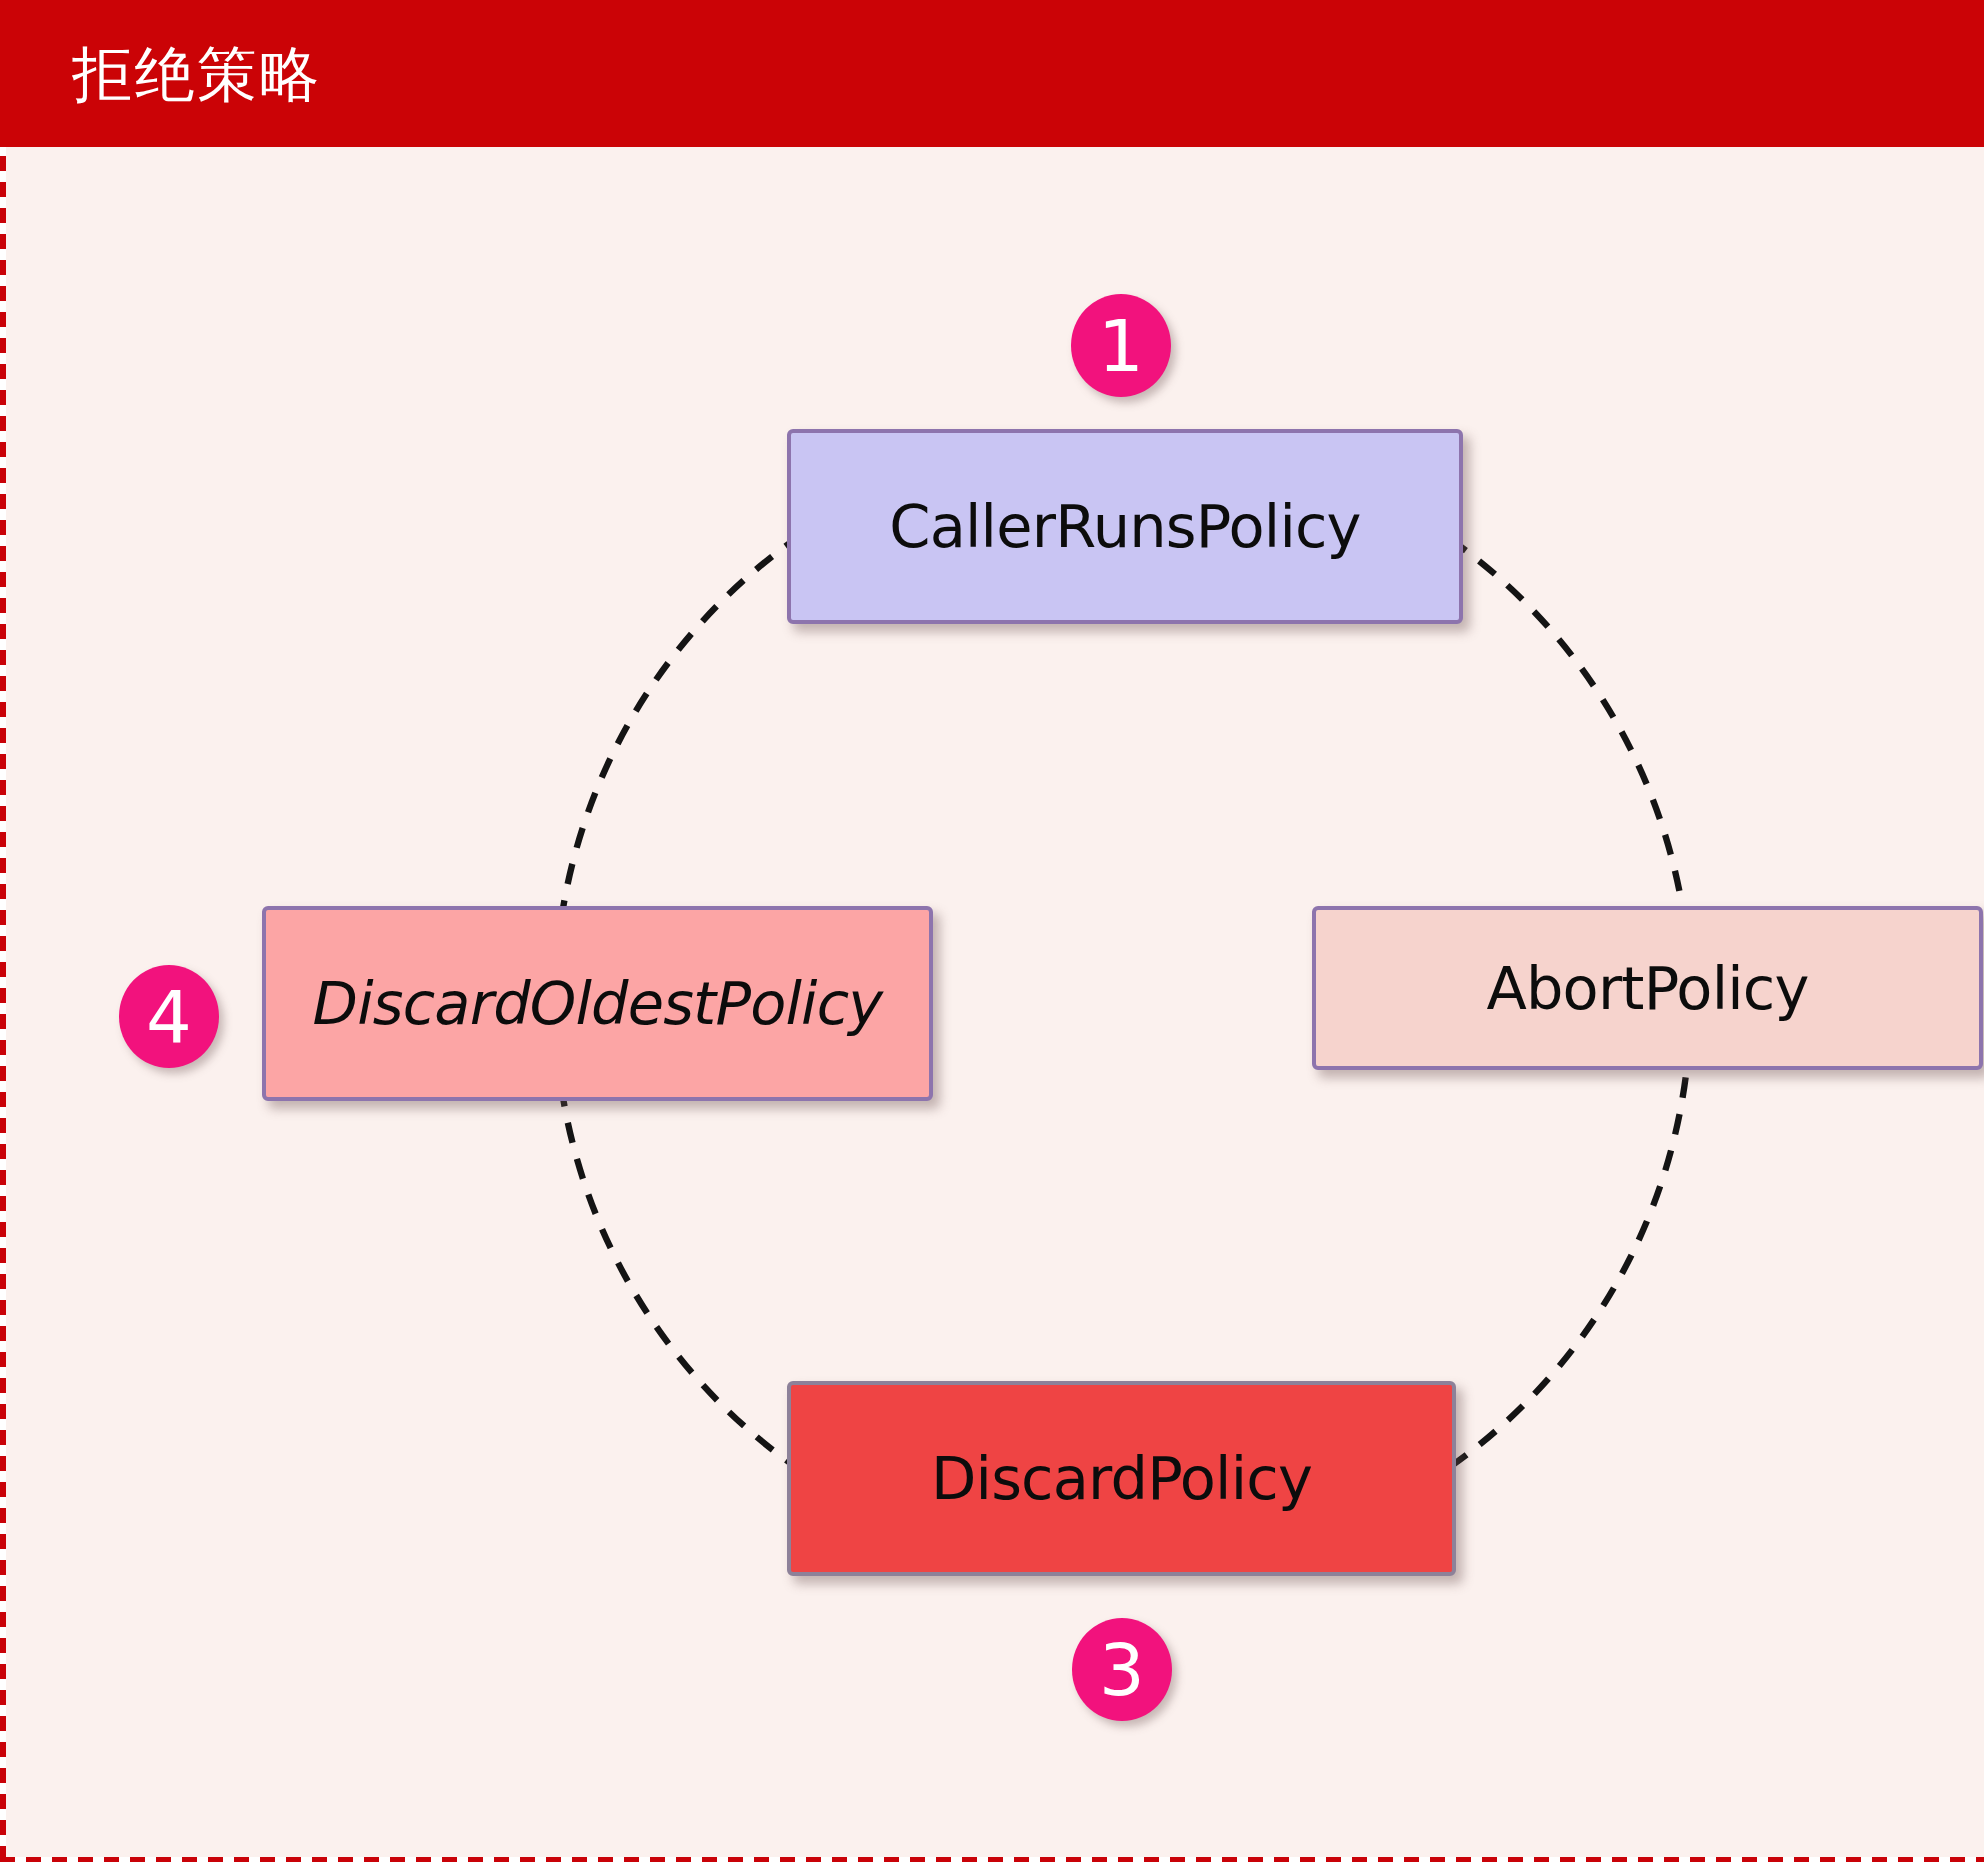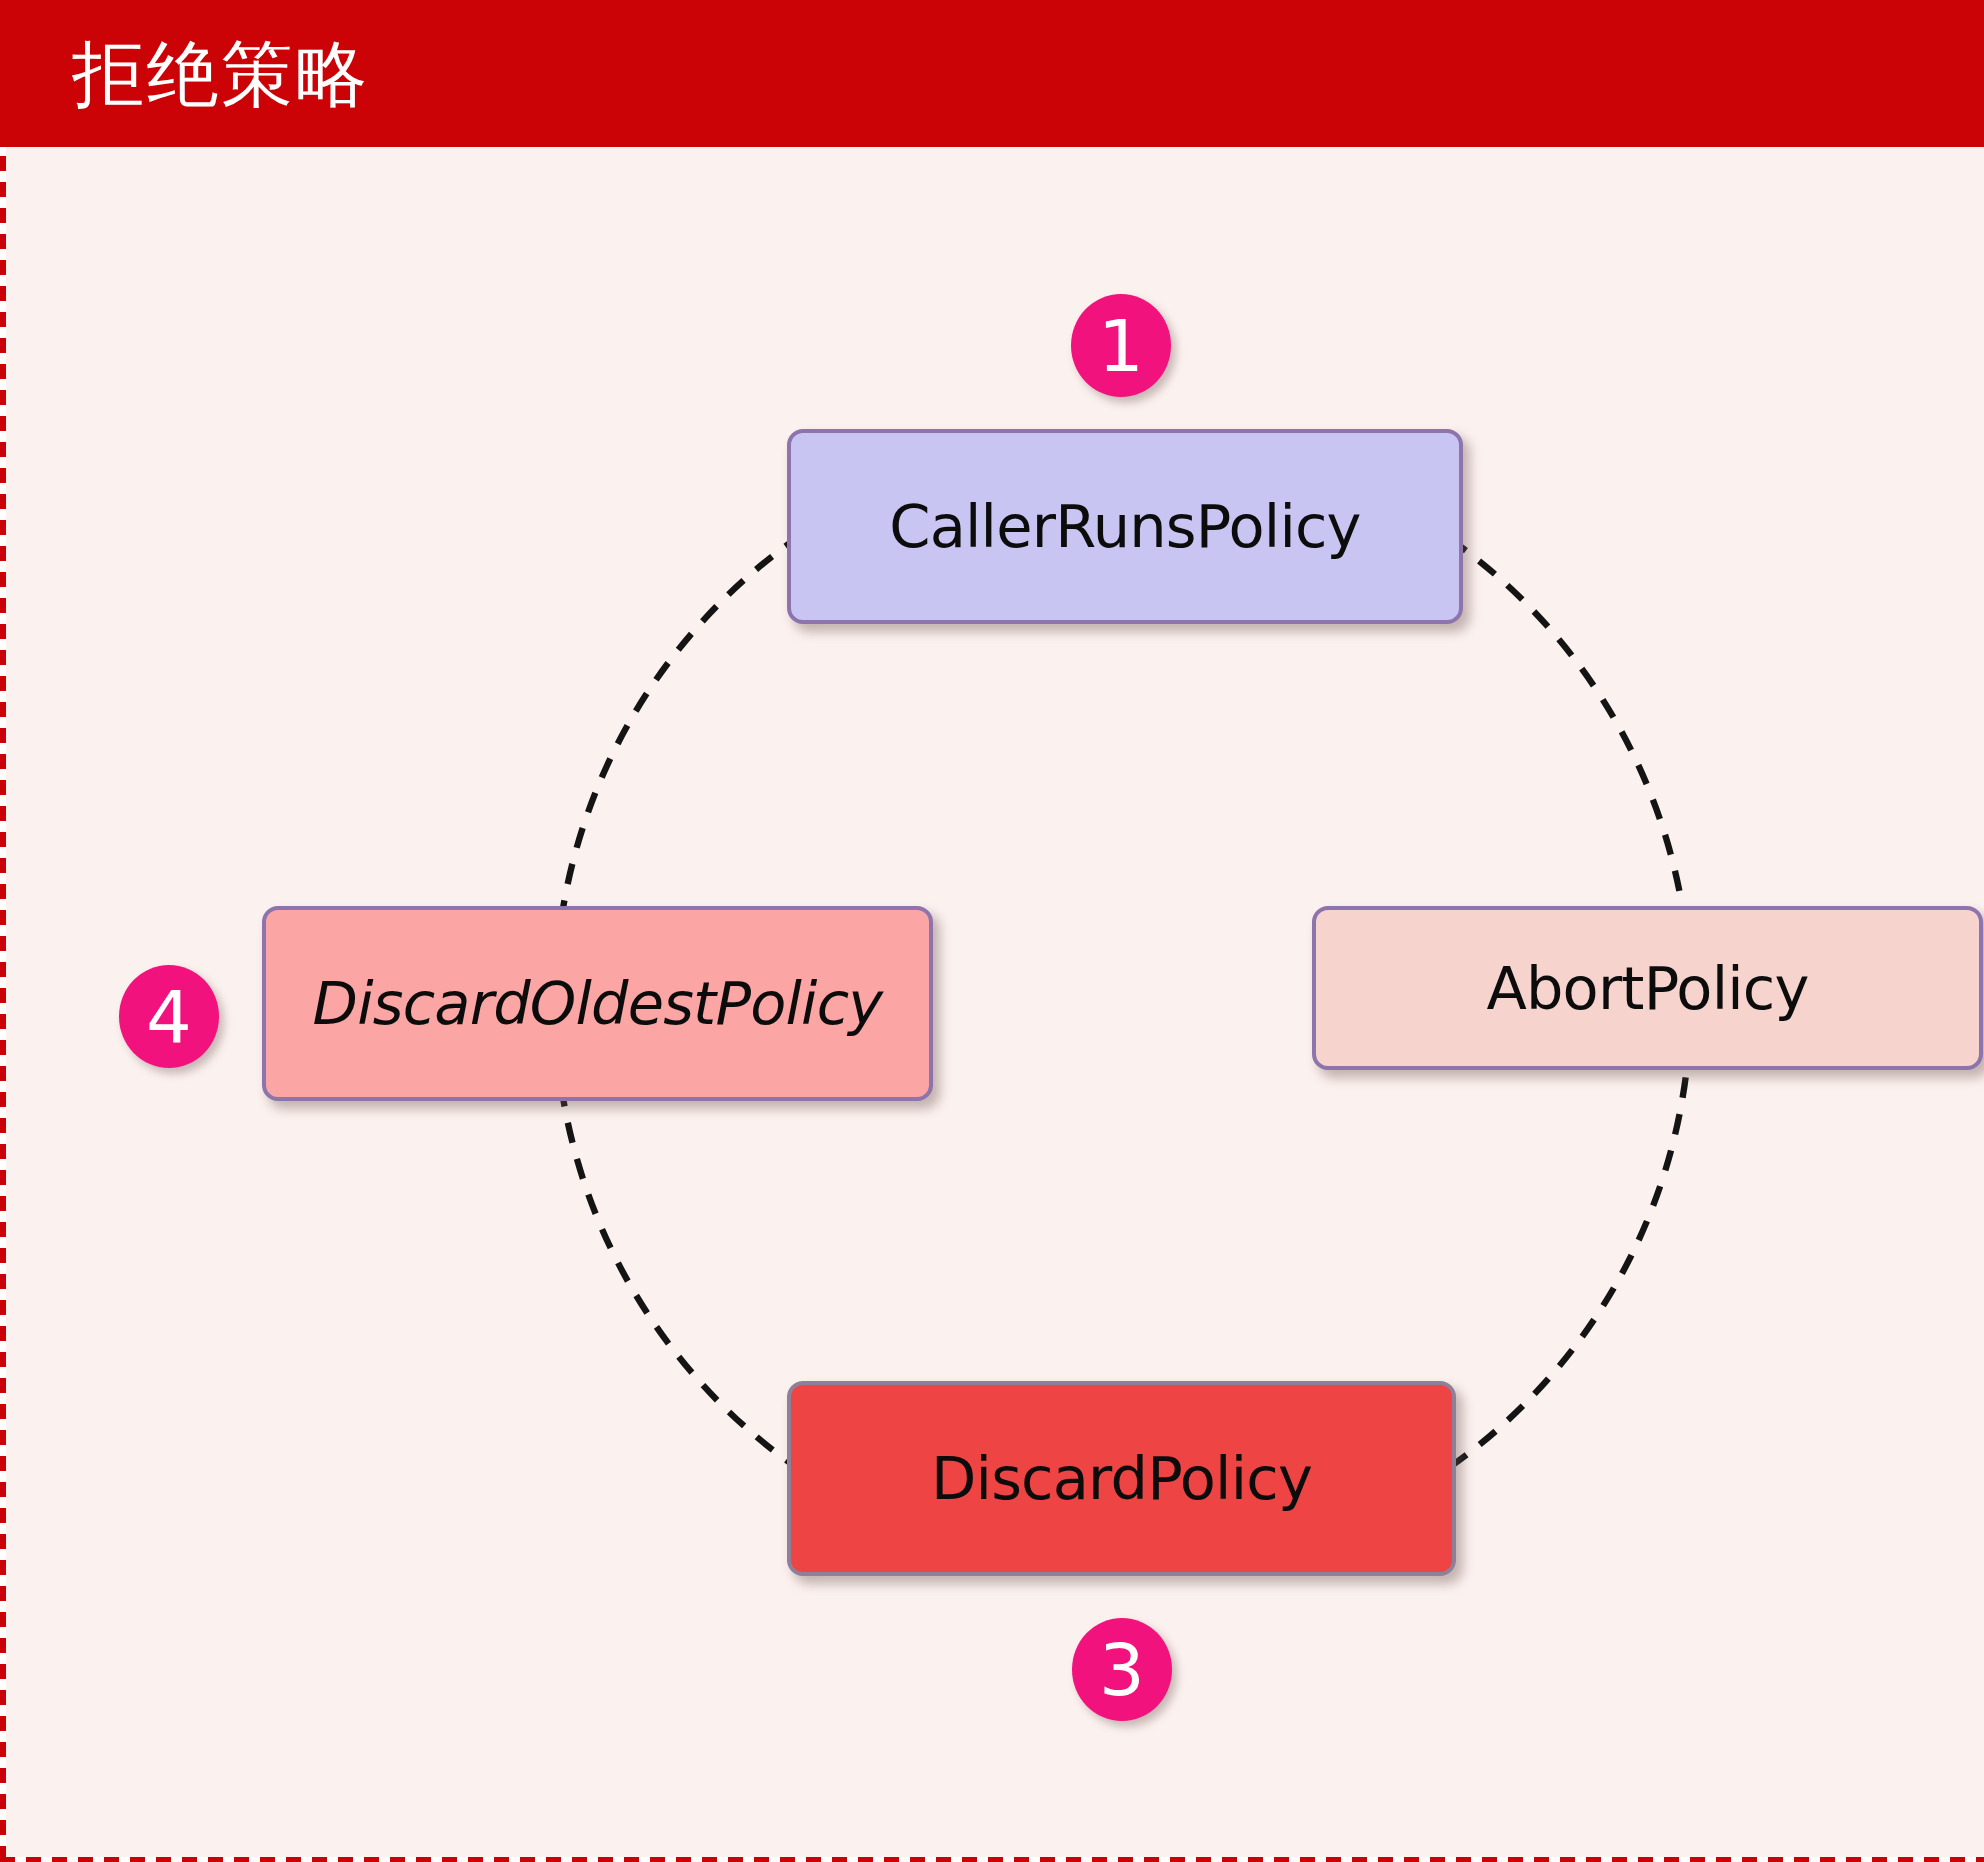--- a/index.html
+++ b/index.html
@@ -23,28 +23,28 @@
   .content-bg {
     position:absolute; left:5.6px; top:5.6px; right:5.6px; bottom:5.6px;
     background:#fbf1ee; z-index:1;
   }
   .header {
     position:absolute; left:0; top:0; width:100%; height:147px;
     background:#cb0306; z-index:6;
     display:flex; align-items:center;
   }
   .header .title {
-    color:#ffffff; font-size:72px; letter-spacing:2.4px;
+    color:#ffffff; font-size:60px; letter-spacing:2.4px;
     padding-left:72px; line-height:1;
   }
   .circle-svg { position:absolute; left:0; top:0; z-index:3; }
 
   .node {
     position:absolute; z-index:4;
-    border:4px solid #8d74ad; border-radius:16px;
+    border:4px solid #8d74ad; border-radius:6px;
     display:flex; align-items:center; justify-content:center;
     box-shadow:6.4px 7.1px 10.3px rgba(104,78,78,0.38);
   }
   .node .label {
     font-size:59px; color:#0c0c0c; white-space:nowrap;
     letter-spacing:-0.8px;
   }
   .node-caller   { left:787px; top:429px; width:676px; height:195px; }
   .node-abort    { left:1312px; top:906px; width:671px; height:164px; }
   .node-discard  { left:787px; top:1381px; width:669px; height:195px; }

